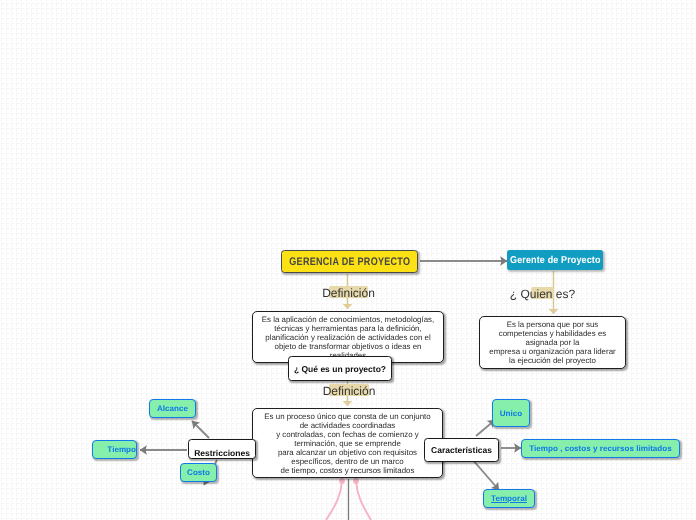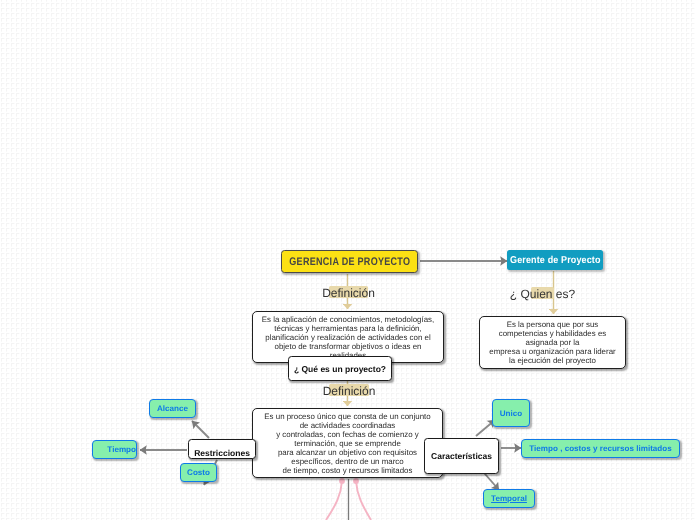--- a/index.html
+++ b/index.html
@@ -111,38 +111,38 @@
     <span>Definición</span>
   </div>
 
   <div class="wbox" style="left:252px;top:408px;width:191px;height:70px;">
     <div class="para">Es un proceso único que consta de un conjunto
 de actividades coordinadas
 y controladas, con fechas de comienzo y
 terminación, que se emprende
 para alcanzar un objetivo con requisitos
 específicos, dentro de un marco
-de tiempo, costo y recursos limitados</div>
+de tiempo, costos y recursos limitados</div>
   </div>
 
   <div class="node wlabel" style="left:188px;top:439px;width:68px;height:20px;align-items:flex-end;">
     <span>Restricciones</span>
   </div>
 
   <div class="node blue" style="left:149px;top:399px;width:47px;height:19px;">
     <span>Alcance</span>
   </div>
   <div class="node blue" style="left:92px;top:440px;width:45px;height:19px;justify-content:flex-end;">
     <span>Tiempo</span>
   </div>
   <div class="node blue" style="left:180px;top:463px;width:37px;height:19px;">
     <span>Costo</span>
   </div>
 
-  <div class="node wlabel" style="left:424px;top:438px;width:75px;height:36px;">
+  <div class="node wlabel" style="left:424px;top:438px;width:75px;height:24px;">
     <span>Características</span>
   </div>
 
   <div class="node blue" style="left:492px;top:399px;width:38px;height:28px;">
     <span>Unico</span>
   </div>
   <div class="node blue" style="left:521px;top:439px;width:159px;height:19px;">
     <span>Tiempo , costos y recursos limitados</span>
   </div>
   <div class="node blue" style="left:483px;top:489px;width:52px;height:19px;text-decoration:underline;">

